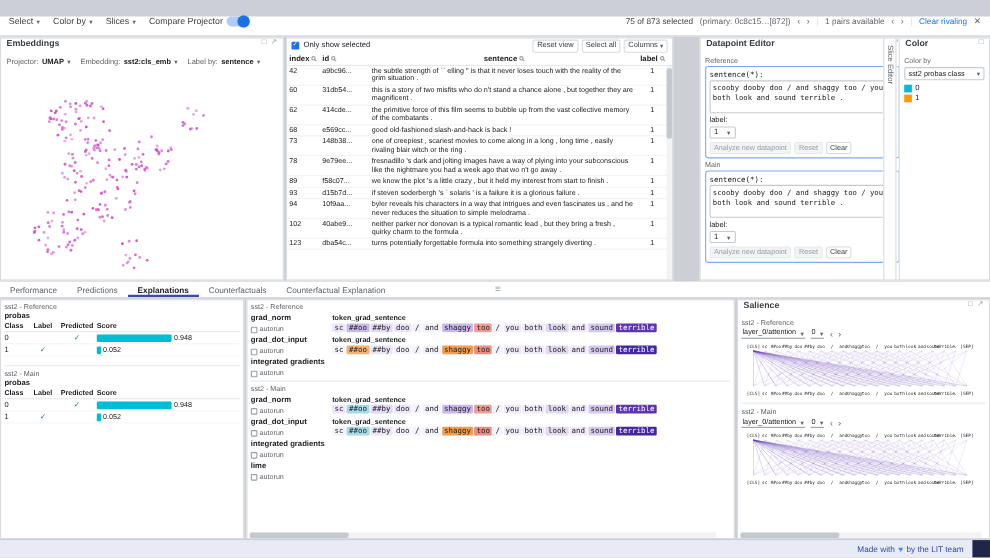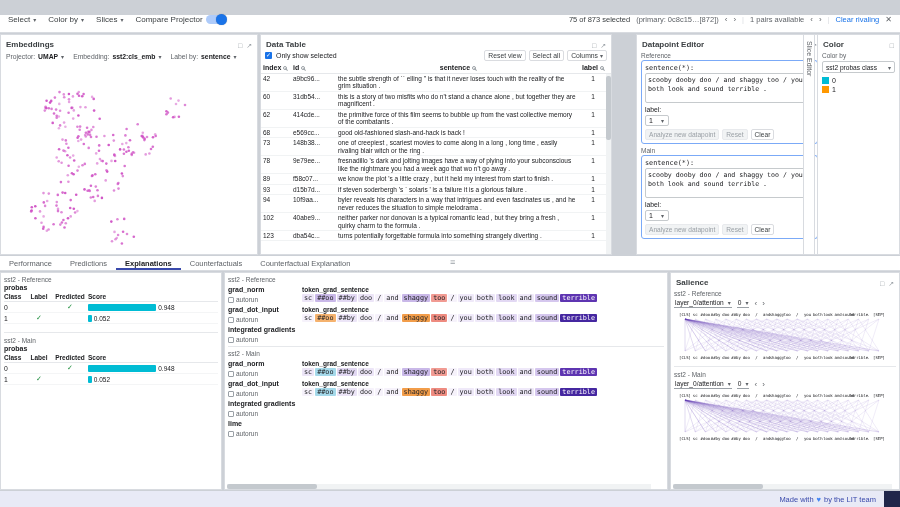--- a/index.html
+++ b/index.html
@@ -19,21 +19,21 @@
 .toggle{width:20px;height:9px;border-radius:5px;background:#aecbfa;position:relative;display:inline-block}
 .toggle::after{content:"";position:absolute;right:-1px;top:-1px;width:11px;height:11px;border-radius:50%;background:#1a73e8;box-shadow:0 0 1px rgba(0,0,0,.4)}
 .tb-right{margin-left:auto;display:flex;align-items:center;gap:6px;font-size:7.5px}
 .muted{color:#5f6368}
 .nav-ic{color:#5f6368;font-size:8px;cursor:pointer}
 .link{color:#1a73e8;cursor:pointer}
 .sep{color:#dadce0}
 
 
 .module{position:absolute;background:#fff;border:1px solid #d8dbe0;display:flex;flex-direction:column;overflow:hidden}
-.mod-header{height:14px;display:flex;align-items:flex-end;gap:20px;padding:0 5px;flex:none}
+.mod-header{height:14px;display:flex;align-items:flex-start;gap:20px;padding:0 5px;flex:none}
 .mod-title{font-size:8px;font-weight:700;color:#3c4043;white-space:nowrap}
 .mod-icons{margin-left:auto;display:flex;gap:4px;color:#9aa0a6;font-size:7px;align-items:center}
 .ic{cursor:pointer;line-height:1}
 .sec-name{font-size:6.5px;color:#5f6368;margin:1px 0}
 .search-ic{width:4px;height:4px;border:1px solid #9aa0a6;border-radius:50%;position:relative;display:inline-block;margin-left:2px;vertical-align:middle}
 .search-ic::after{content:"";position:absolute;width:3px;height:1px;background:#9aa0a6;transform:rotate(45deg);right:-2px;bottom:-1px}
 
 
 #embeddings{left:0;top:34px;width:258px;height:221px}
 .emb-controls{height:14px;display:flex;align-items:center;gap:9px;padding:0 5px;font-size:6.8px;color:#5f6368;flex:none;white-space:nowrap;overflow:hidden}
@@ -423,27 +423,20 @@
           <circle cx="117.1" cy="172.0" r="1.3" fill="#cf4fc4" fill-opacity="0.65"></circle>
           <circle cx="122.1" cy="168.7" r="1.3" fill="#cf4fc4" fill-opacity="0.84"></circle>
           <circle cx="126.0" cy="171.0" r="1.3" fill="#cf4fc4" fill-opacity="0.67"></circle>
           <circle cx="120.9" cy="180.5" r="1.3" fill="#cf4fc4" fill-opacity="0.80"></circle>
           <circle cx="111.0" cy="178.2" r="1.3" fill="#cf4fc4" fill-opacity="0.61"></circle>
         </svg>
     </div>
   </div>
 
   <div class="module" id="datatable">
-    <div class="mod-header">
-      <span class="mod-title">Data Table</span>
-      <span class="mod-icons">
-          <span class="ic">□</span>
-          <span class="ic">↗</span>
-        </span>
-    </div>
     <div class="dt-controls">
       <span class="checkbox-on">✓</span>
       <span>Only show selected</span>
       <span class="dt-buttons">
         <span class="btn-sm">Reset view</span>
         <span class="btn-sm">Select all</span>
         <span class="btn-sm">
             <span>Columns</span>
             <span class="caret">▾</span>
           </span>

